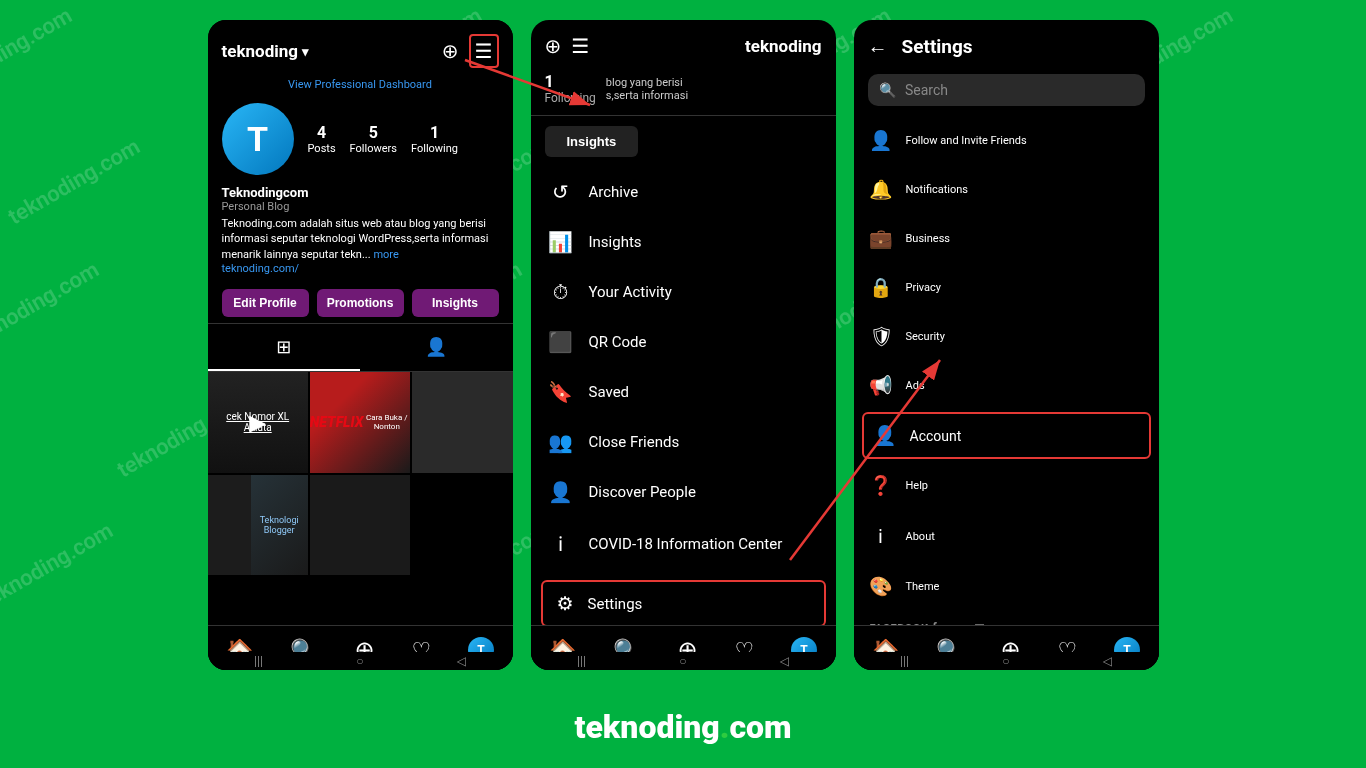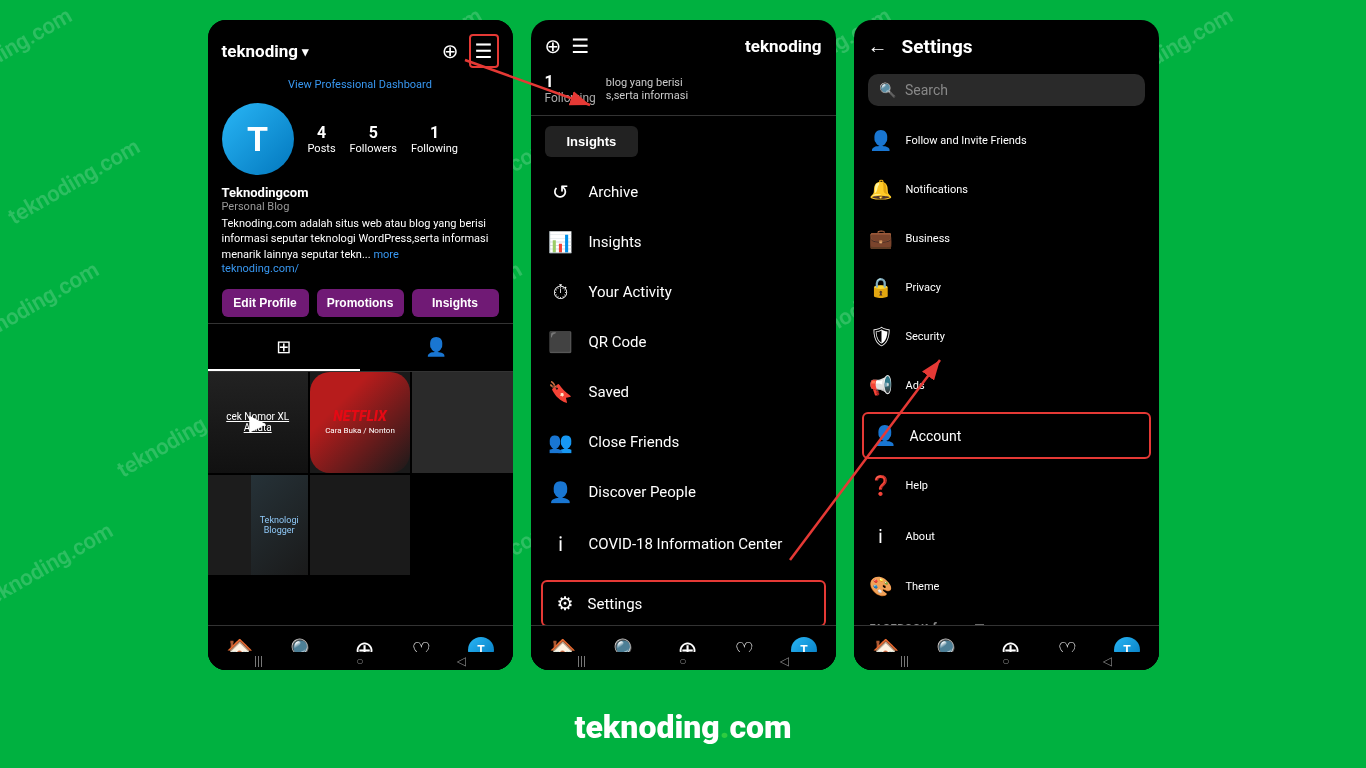--- a/index.html
+++ b/index.html
@@ -471,21 +471,21 @@
 
     <div class="post-grid">
 
       <div class="post-thumb" style="background:#111;">
         <div style="position:absolute;top:0;left:0;right:0;bottom:0;background:linear-gradient(180deg,#222,#111);display:flex;align-items:center;justify-content:center;">
           <span style="color:#fff;font-size:10px;text-align:center;padding:4px;text-decoration:underline;">cek Nomor XL Axiata</span>
         </div>
         <span class="post-thumb-play">▶</span>
       </div>
       <div class="post-thumb" style="background:#1a1a1a;grid-column:span 1;">
-        <div style="height:100%;background:linear-gradient(135deg,#b71c1c 30%,#1a1a1a 100%);display:flex;flex-direction:column;align-items:center;justify-content:center;border-radius:20px;">
+        <div style="height:100%;background:linear-gradient(135deg,#b71c1c 30%,#1a1a1a 100%);display:flex;flex-direction:row;align-items:center;justify-content:center;">
           <span style="color:#e50914;font-size:14px;font-weight:900;font-style:italic;">NETFLIX</span>
           <span style="color:#fff;font-size:8px;text-align:center;padding:2px;">Cara Buka / Nonton</span>
         </div>
       </div>
 
       <div class="post-thumb" style="background:#2a2a2a;"></div>
       <div class="post-thumb" style="background:#1c1c1c;padding-left:43px;">
         <div style="height:100%;background:linear-gradient(135deg,#263238,#1a1a1a);display:flex;align-items:center;justify-content:center;">
           <span style="color:#90caf9;font-size:9px;text-align:center;padding:4px;">Teknologi Blogger</span>
         </div>

